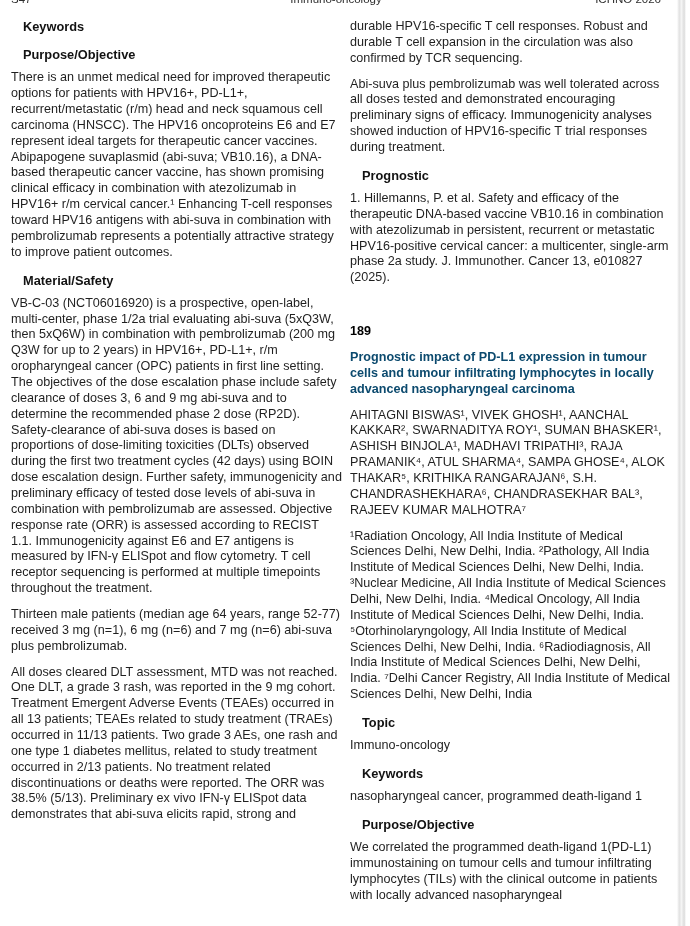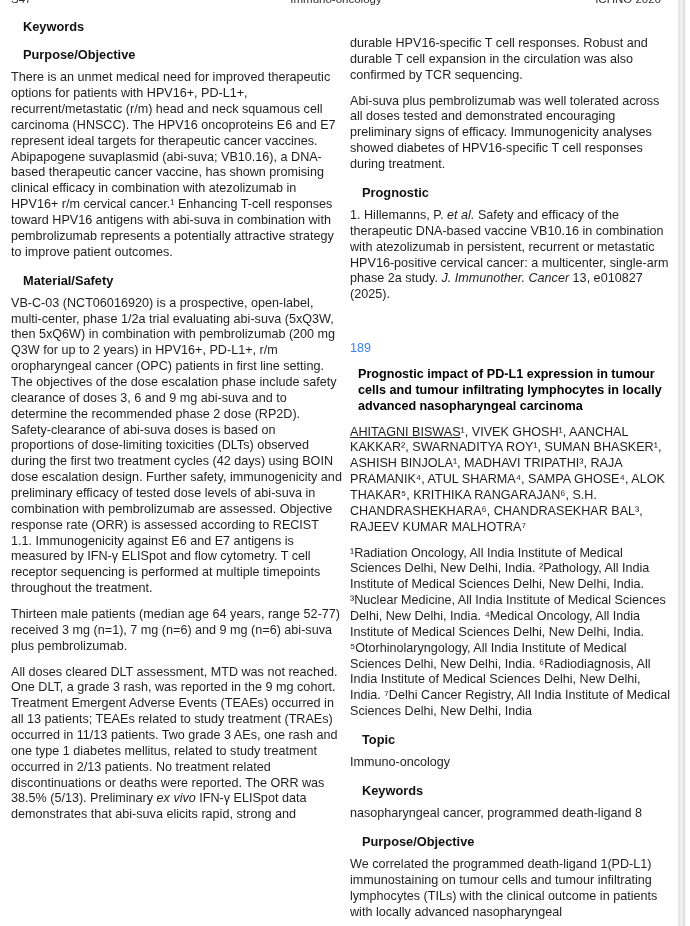--- a/index.html
+++ b/index.html
@@ -20,29 +20,29 @@
   .runhead .rh-center{position:absolute;left:0;right:0;top:0;text-align:center;}
   .runhead .rh-right{position:absolute;right:0;top:0;}
 
   .col{position:absolute;top:13px;font-size:12.6px;line-height:1.26;color:#1f1f1f;}
   .col-left{left:11px;width:331px;}
   .col-right{left:350px;width:320px;}
 
   .sec{font-size:12.8px;font-weight:bold;color:#121212;margin:12px 0 7px 0;padding-left:12px;}
   .col .sec:first-child{margin-top:6px;}
   .col p{margin:0 0 10px 0;}
-  .col p.first{margin-top:23px;}
+  .col p.first{margin-top:6px;}
 
-  .abs-num{font-weight:normal;color:#3b82f6;margin:38px 0 10px 0;}
-  .abs-title{font-weight:bold;color:#000000;margin:0 0 10px 8px;}
+  .abs-num{font-weight:bold;color:#000000;margin:38px 0 10px 0;}
+  .abs-title{font-weight:bold;color:#0c4a6e;margin:0 0 10px 0;}
   .authors{margin:0 0 10px 0;}
 
-  .i{font-style:italic;}
+  .i{}
   .b{font-weight:normal;}
-  .u{text-decoration:underline;margin-top:28px;}
+  .u{margin-top:28px;}
 
   
   .edge-strip{
     position:absolute;top:0;right:0;width:16px;height:926px;background:#ffffff;
   }
   .edge-strip .track{
     position:absolute;top:0;bottom:0;right:4px;width:9px;
     background:linear-gradient(to right,#ffffff,#e2e2e2 25%,#f4f4f4 50%,#dcdcdc 80%,#ffffff);
   }
 </style>
@@ -59,44 +59,44 @@
 
   <div class="col col-left">
     <div class="sec">Keywords</div>
 
     <div class="sec">Purpose/Objective</div>
     <p>There is an unmet medical need for improved therapeutic options for patients with HPV16+, PD-L1+, recurrent/metastatic (r/m) head and neck squamous cell carcinoma (HNSCC). The HPV16 oncoproteins E6 and E7 represent ideal targets for therapeutic cancer vaccines. Abipapogene suvaplasmid (abi-suva; VB10.16), a DNA-based therapeutic cancer vaccine, has shown promising clinical efficacy in combination with atezolizumab in HPV16+ r/m cervical cancer.¹ Enhancing T-cell responses toward HPV16 antigens with abi-suva in combination with pembrolizumab represents a potentially attractive strategy to improve patient outcomes.</p>
 
     <div class="sec">Material/Safety</div>
     <p>VB-C-03 (NCT06016920) is a prospective, open-label, multi-center, phase 1/2a trial evaluating abi-suva (5xQ3W, then 5xQ6W) in combination with pembrolizumab (200 mg Q3W for up to 2 years) in HPV16+, PD-L1+, r/m oropharyngeal cancer (OPC) patients in first line setting. The objectives of the dose escalation phase include safety clearance of doses 3, 6 and 9 mg abi-suva and to determine the recommended phase 2 dose (RP2D). Safety-clearance of abi-suva doses is based on proportions of dose-limiting toxicities (DLTs) observed during the first two treatment cycles (42 days) using BOIN dose escalation design. Further safety, immunogenicity and preliminary efficacy of tested dose levels of abi-suva in combination with pembrolizumab are assessed. Objective response rate (ORR) is assessed according to RECIST 1.1. Immunogenicity against E6 and E7 antigens is measured by IFN-γ ELISpot and flow cytometry. T cell receptor sequencing is performed at multiple timepoints throughout the treatment.</p>
 
-    <p>Thirteen male patients (median age 64 years, range 52-77) received 3 mg (n=1), 7 mg (n=6) and 9 mg (n=6) abi-suva plus pembrolizumab.</p>
+    <p>Thirteen male patients (median age 64 years, range 52-77) received 3 mg (n=1), 6 mg (n=6) and 7 mg (n=6) abi-suva plus pembrolizumab.</p>
     <p><span>All doses cleared DLT assessment, MTD was not reached. One DLT, a grade 3 rash, was reported in the 9 mg cohort. Treatment Emergent Adverse Events (TEAEs) occurred in all 13 patients; TEAEs related to study treatment (TRAEs) occurred in 11/13 patients. Two grade 3 AEs, one rash and one type 1 diabetes mellitus, related to study treatment occurred in 2/13 patients. No treatment related discontinuations or deaths were reported. The ORR was 38.5% (5/13). Preliminary </span><span class="i">ex vivo</span><span> IFN-γ ELISpot data demonstrates that abi-suva elicits rapid, strong and</span></p>
   </div>
 
   <div class="col col-right">
     <p class="first">durable HPV16-specific T cell responses. Robust and durable T cell expansion in the circulation was also confirmed by TCR sequencing.</p>
 
-    <p>Abi-suva plus pembrolizumab was well tolerated across all doses tested and demonstrated encouraging preliminary signs of efficacy. Immunogenicity analyses showed diabetes of HPV16-specific T cell responses during treatment.</p>
+    <p>Abi-suva plus pembrolizumab was well tolerated across all doses tested and demonstrated encouraging preliminary signs of efficacy. Immunogenicity analyses showed induction of HPV16-specific T trial responses during treatment.</p>
 
     <div class="sec">Prognostic</div>
     <p><span>1. Hillemanns, P. </span><span class="i">et al.</span><span> Safety and efficacy of the therapeutic DNA-based vaccine VB10.16 in combination with atezolizumab in persistent, recurrent or metastatic HPV16-positive cervical cancer: a multicenter, single-arm phase 2a study. </span><span class="i">J. Immunother. Cancer</span><span> </span><span class="b">13</span><span>, e010827 (2025).</span></p>
 
     <div class="abs-num">189</div>
     <div class="abs-title">Prognostic impact of PD-L1 expression in tumour cells and tumour infiltrating lymphocytes in locally advanced nasopharyngeal carcinoma</div>
 
     <p class="authors"><span class="u">AHITAGNI BISWAS</span><span>¹</span><span>, VIVEK GHOSH¹, AANCHAL KAKKAR², SWARNADITYA ROY¹, SUMAN BHASKER¹, ASHISH BINJOLA¹, MADHAVI TRIPATHI³, RAJA PRAMANIK⁴, ATUL SHARMA⁴, SAMPA GHOSE⁴, ALOK THAKAR⁵, KRITHIKA RANGARAJAN⁶, S.H. CHANDRASHEKHARA⁶, CHANDRASEKHAR BAL³, RAJEEV KUMAR MALHOTRA⁷</span></p>
 
     <p>¹Radiation Oncology, All India Institute of Medical Sciences Delhi, New Delhi, India. ²Pathology, All India Institute of Medical Sciences Delhi, New Delhi, India. ³Nuclear Medicine, All India Institute of Medical Sciences Delhi, New Delhi, India. ⁴Medical Oncology, All India Institute of Medical Sciences Delhi, New Delhi, India. ⁵Otorhinolaryngology, All India Institute of Medical Sciences Delhi, New Delhi, India. ⁶Radiodiagnosis, All India Institute of Medical Sciences Delhi, New Delhi, India. ⁷Delhi Cancer Registry, All India Institute of Medical Sciences Delhi, New Delhi, India</p>
 
     <div class="sec">Topic</div>
     <p>Immuno-oncology</p>
 
     <div class="sec">Keywords</div>
-    <p>nasopharyngeal cancer, programmed death-ligand 8</p>
+    <p>nasopharyngeal cancer, programmed death-ligand 1</p>
 
     <div class="sec">Purpose/Objective</div>
     <p>We correlated the programmed death-ligand 1(PD-L1) immunostaining on tumour cells and tumour infiltrating lymphocytes (TILs) with the clinical outcome in patients with locally advanced nasopharyngeal</p>
   </div>
 
   <div class="edge-strip">
     <div class="track"></div>
   </div>
 
 </div>

